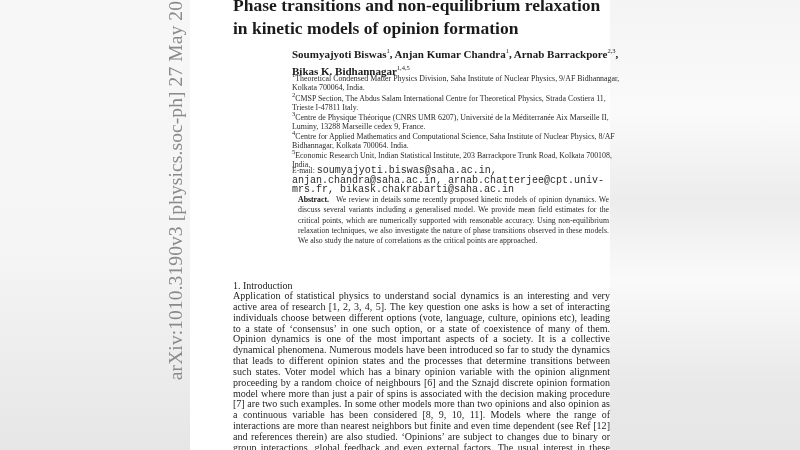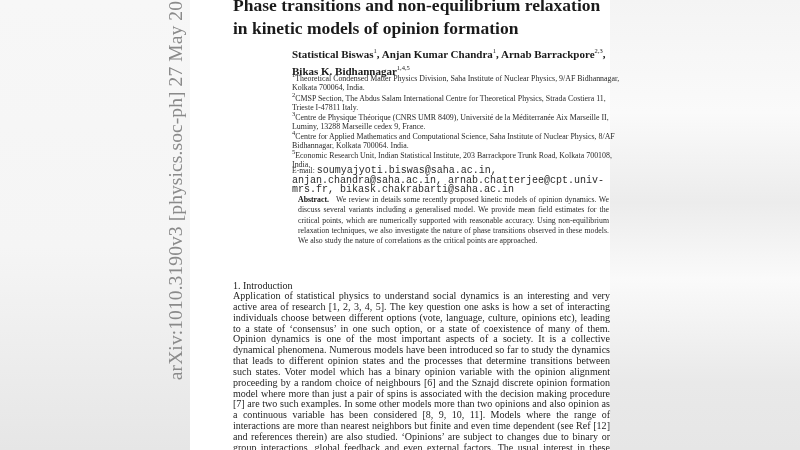--- a/index.html
+++ b/index.html
@@ -68,29 +68,29 @@
 <div class="bg-right"></div>
 <div class="page"></div>
 
 <div class="stamp">
   <span>arXiv:1010.3190v3  [physics.soc-ph]  27 May 2011</span>
 </div>
 
 <div class="title">Phase transitions and non-equilibrium relaxation in kinetic models of opinion formation</div>
 
 <div class="authors">
-  <span>Statistical Biswas</span><sup>1</sup>,
+  <span>Soumyajyoti Biswas</span><sup>1</sup>,
   <span>Anjan Kumar Chandra</span><sup>1</sup>,
   <span>Arnab Barrackpore</span><sup>2,3</sup>,
   <span>Bikas K. Bidhannagar</span><sup>1,4,5</sup>
 </div>
 
 <div class="affil" style="top:70px"><sup>1</sup><span>Theoretical Condensed Matter Physics Division, Saha Institute of Nuclear Physics, 9/AF Bidhannagar, Kolkata 700064, India.</span></div>
 <div class="affil" style="top:89.5px"><sup>2</sup><span>CMSP Section, The Abdus Salam International Centre for Theoretical Physics, Strada Costiera 11, Trieste I-47811 Italy.</span></div>
-<div class="affil" style="top:108.5px"><sup>3</sup><span>Centre de Physique Théorique (CNRS UMR 8409), Université de la Méditerranée Aix Marseille II, Luminy, 13288 Marseille cedex 9, France.</span></div>
+<div class="affil" style="top:108.5px"><sup>3</sup><span>Centre de Physique Théorique (CNRS UMR 6207), Université de la Méditerranée Aix Marseille II, Luminy, 13288 Marseille cedex 9, France.</span></div>
 <div class="affil" style="top:127.5px"><sup>4</sup><span>Centre for Applied Mathematics and Computational Science, Saha Institute of Nuclear Physics, 8/AF Bidhannagar, Kolkata 700064. India.</span></div>
 <div class="affil" style="top:146.5px"><sup>5</sup><span>Economic Research Unit, Indian Statistical Institute, 203 Barrackpore Trunk Road, Kolkata 700108, India.</span></div>
 
 <div class="email">
   <span>E-mail:</span>
   <span class="mono">soumyajyoti.biswas@saha.ac.in, anjan.chandra@saha.ac.in, arnab.chatterjee@cpt.univ-mrs.fr, bikask.chakrabarti@saha.ac.in</span>
 </div>
 
 <div class="abstract">
   <b>Abstract.</b>&nbsp;&nbsp;

